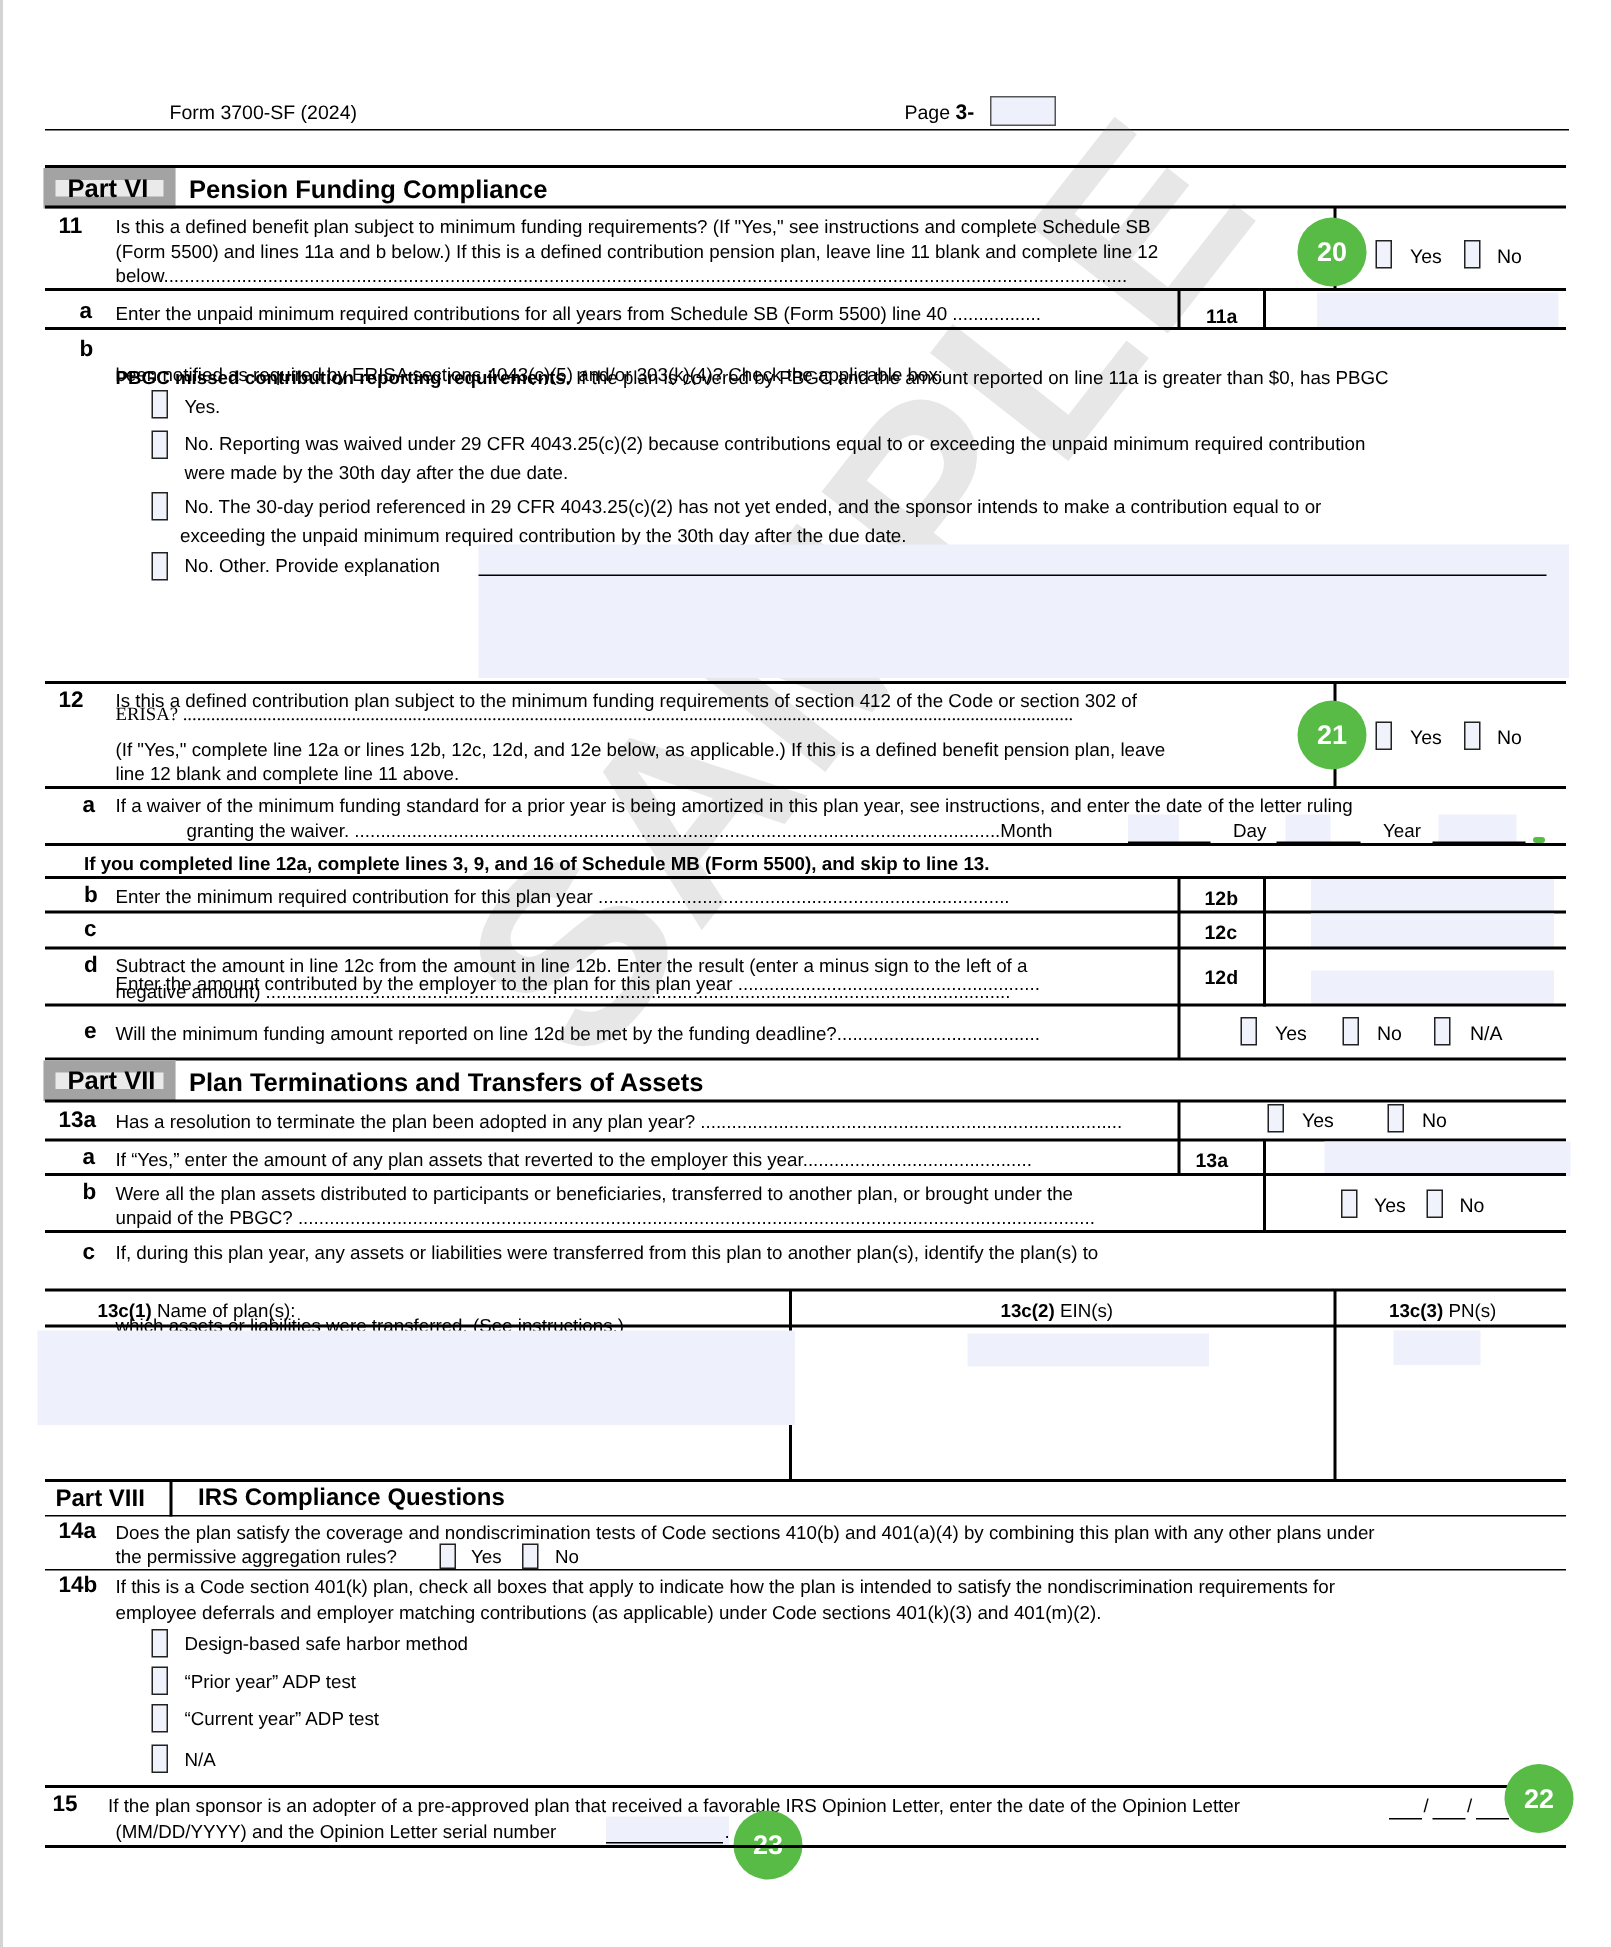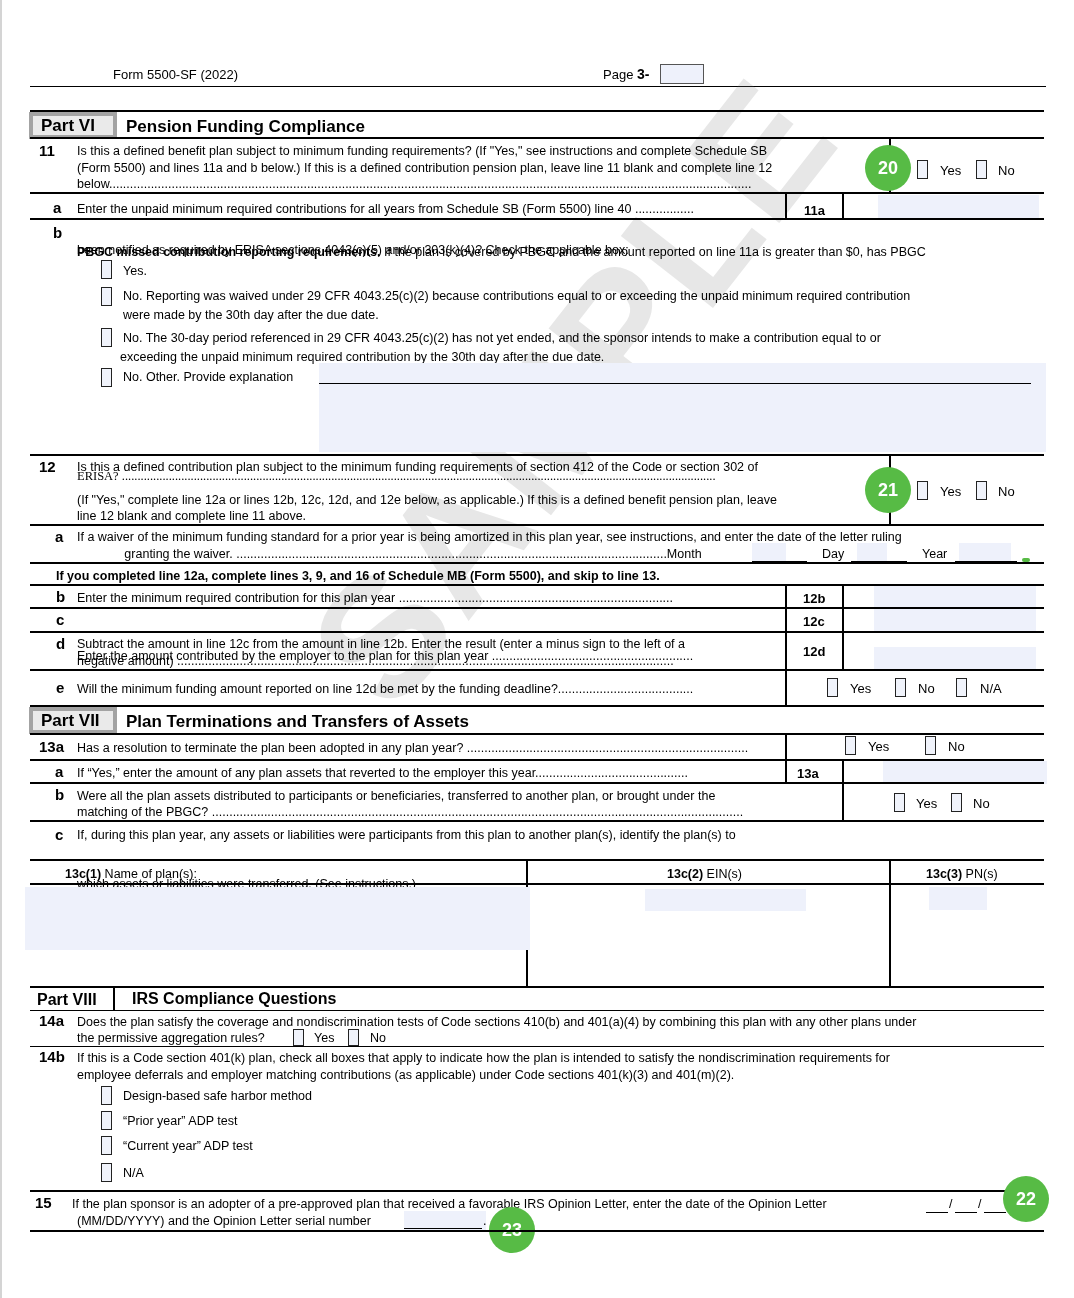--- a/index.html
+++ b/index.html
@@ -7,33 +7,33 @@
   .edge{position:absolute;left:0;top:0;width:2px;height:1298px;background:#d4d4d4;}
   .abs{position:absolute;}
   .t{font-size:13px;line-height:17px;white-space:nowrap;}
   .sm{font-size:12.5px;line-height:17px;}
   .b{font-weight:bold;}
   .hl{position:absolute;background:#000;}
   .vl{position:absolute;background:#000;width:2px;}
   .field{position:absolute;background:#eef1fb;}
   .cb{position:absolute;width:11px;height:19px;border:1px solid #222;background:#f0f3fb;box-sizing:border-box;}
   .badge{position:absolute;width:46px;height:46px;border-radius:50%;background:#57bb45;color:#fff;font-weight:bold;font-size:18px;display:flex;align-items:center;justify-content:center;}
-  .partbox{position:absolute;background:#eaeaea;border:4px solid #a3a3a3;box-sizing:border-box;font-weight:bold;font-size:17px;display:flex;align-items:center;padding-left:8px;}
+  .partbox{position:absolute;background:#eaeaea;border:8px solid #a3a3a3;box-sizing:border-box;font-weight:bold;font-size:17px;display:flex;align-items:center;padding-left:8px;}
   .parttitle{position:absolute;font-weight:bold;font-size:17px;}
   .num{position:absolute;font-weight:bold;font-size:15px;}
   .letter{position:absolute;font-weight:bold;font-size:15px;}
   .watermark{position:absolute;left:270px;top:620px;font-size:170px;font-weight:bold;color:rgba(120,120,120,0.18);transform:rotate(-52deg);transform-origin:left top;letter-spacing:4px;pointer-events:none;}
   .uline{position:absolute;height:1px;background:#000;}
 </style>
 </head>
 <body>
 
 <div class="edge"></div>
 
-<div class="abs t" style="left:113px;top:66px;">Form 5500-SF (2022)</div>
+<div class="abs t" style="left:113px;top:66px;">Form 3700-SF (2024)</div>
 <div class="abs t" style="left:603px;top:66px;"><span>Page</span> <b style="font-size:14px;">3-</b></div>
 <input class="abs" style="left: 660px; top: 64px; width: 44px; height: 20px; border: 1px solid rgb(85, 85, 85); background: rgb(238, 241, 251); box-sizing: border-box;" value="">
 <div class="hl" style="left:30px;top:86px;width:1016px;height:1px;"></div>
 
 <div class="watermark">SAMPLE</div>
 
 <div class="hl" style="left:30px;top:110px;width:1014px;height:2px;"></div>
 <div class="partbox" style="left:29px;top:112px;width:88px;height:27px;">Part VI</div>
 <div class="parttitle" style="left:126px;top:117px;">Pension Funding Compliance</div>
 <div class="hl" style="left:30px;top:137px;width:1014px;height:2px;"></div>
@@ -157,30 +157,30 @@
 
 <div class="letter" style="left:55px;top:763px;">a</div>
 <div class="abs sm" style="left:77px;top:765px;width:697px;overflow:hidden;">If “Yes,” enter the amount of any plan assets that reverted to the employer this year............................................</div>
 <div class="abs t b" style="left:797px;top:765px;">13a</div>
 <div class="vl" style="left:842px;top:760px;height:24px;"></div>
 <input class="field" style="left: 883px; top: 761px; width: 160px; height: 21px; border: 0px;" value="">
 <div class="hl" style="left:30px;top:782px;width:1014px;height:2px;"></div>
 
 <div class="letter" style="left:55px;top:786px;">b</div>
 <div class="abs sm" style="left:77px;top:788px;">Were all the plan assets distributed to participants or beneficiaries, transferred to another plan, or brought under the</div>
-<div class="abs sm" style="left:77px;top:804px;width:760px;overflow:hidden;">matching of the PBGC? .........................................................................................................................................................</div>
+<div class="abs sm" style="left:77px;top:804px;width:760px;overflow:hidden;">unpaid of the PBGC? .........................................................................................................................................................</div>
 <div class="vl" style="left:842px;top:783px;height:38px;"></div>
 <div class="cb" style="left:894px;top:793px;"></div>
 <div class="abs t" style="left:916px;top:795px;">Yes</div>
 <div class="cb" style="left:951px;top:793px;"></div>
 <div class="abs t" style="left:973px;top:795px;">No</div>
 <div class="hl" style="left:30px;top:820px;width:1014px;height:2px;"></div>
 
 <div class="letter" style="left:55px;top:826px;">c</div>
-<div class="abs sm" style="left:77px;top:827px;">If, during this plan year, any assets or liabilities were participants from this plan to another plan(s), identify the plan(s) to</div>
+<div class="abs sm" style="left:77px;top:827px;">If, during this plan year, any assets or liabilities were transferred from this plan to another plan(s), identify the plan(s) to</div>
 <div class="abs sm" style="left:77px;top:844px;margin-top:32px;">which assets or liabilities were transferred. (See instructions.)</div>
 <div class="hl" style="left:30px;top:859px;width:1014px;height:2px;"></div>
 
 <div class="abs sm" style="left:65px;top:866px;"><b>13c(1)</b><span> Name of plan(s):</span></div>
 <div class="abs sm" style="left:667px;top:866px;"><b>13c(2)</b><span> EIN(s)</span></div>
 <div class="abs sm" style="left:926px;top:866px;"><b>13c(3)</b><span> PN(s)</span></div>
 <div class="hl" style="left:30px;top:883px;width:1014px;height:2px;"></div>
 <div class="vl" style="left:526px;top:860px;height:127px;"></div>
 <div class="vl" style="left:889px;top:860px;height:127px;"></div>
 

